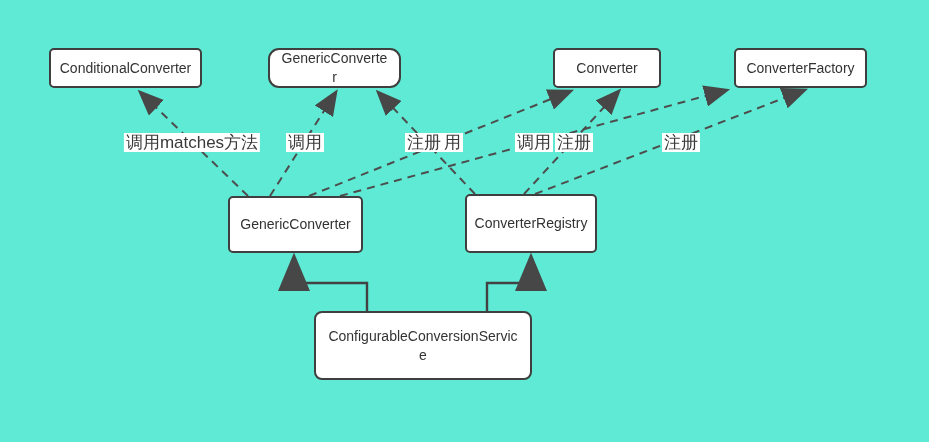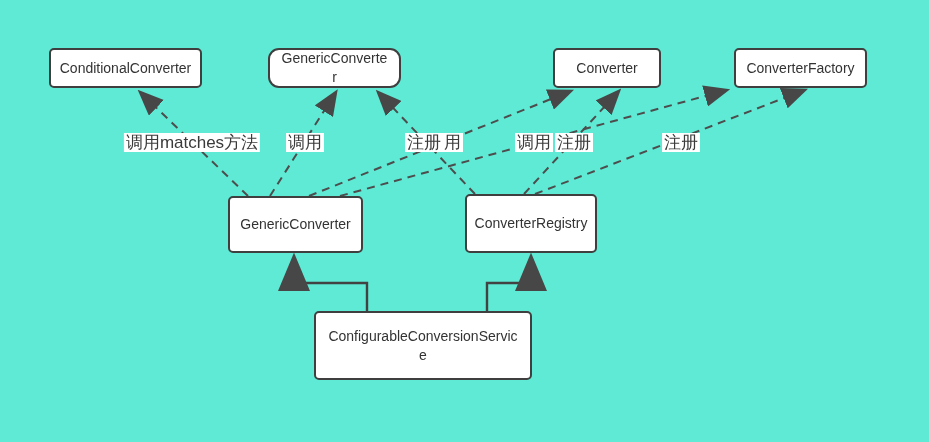--- a/index.html
+++ b/index.html
@@ -110,21 +110,21 @@
   </div>
 
   <div class="node" style="left:228px; top:196px; width:135px; height:57px;">
     <span class="nl" style="max-width:116px;">GenericConverter</span>
   </div>
 
   <div class="node" style="left:465px; top:194px; width:132px; height:59px;">
     <span class="nl" style="max-width:118px;">ConverterRegistry</span>
   </div>
 
-  <div class="node" style="left:314px; top:311px; width:218px; height:69px;">
+  <div class="node" style="left:314px; top:311px; width:218px; height:69px;border-radius:8px;">
     <span class="nl" style="max-width:194px;">ConfigurableConversionService</span>
   </div>
 
   <div class="chip" style="left:192px; top:133px;">调用matches方法</div>
   <div class="chip" style="left:305px; top:133px;">调用</div>
   <div class="chip on-top" style="left:424px; top:133px;">注册</div>
   <div class="chip" style="left:444px; top:133px;">调用</div>
   <div class="chip" style="left:534px; top:133px;">调用</div>
   <div class="chip" style="left:574px; top:133px;">注册</div>
   <div class="chip" style="left:681px; top:133px;">注册</div>

